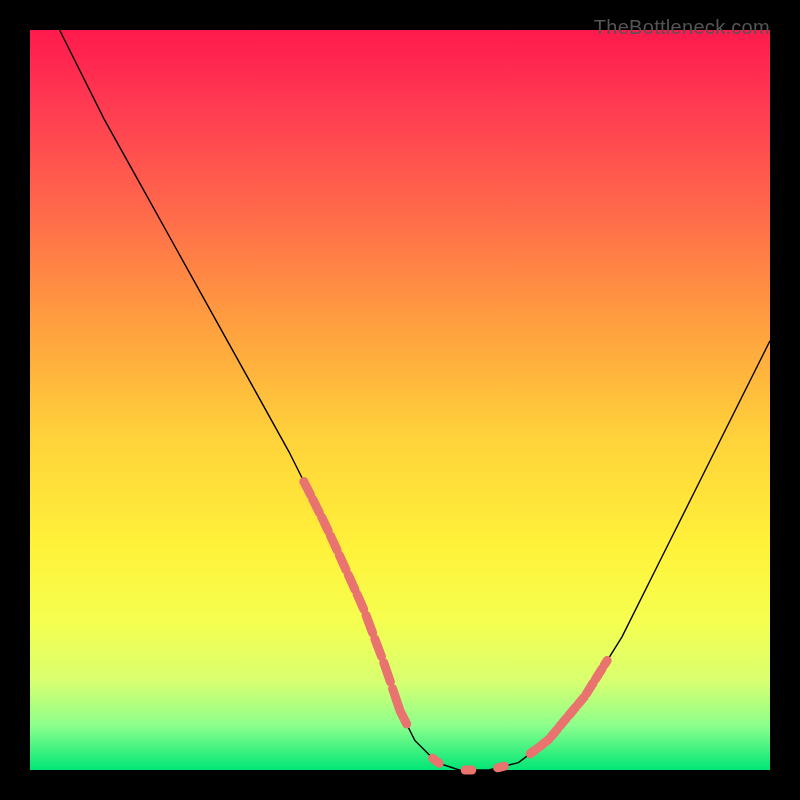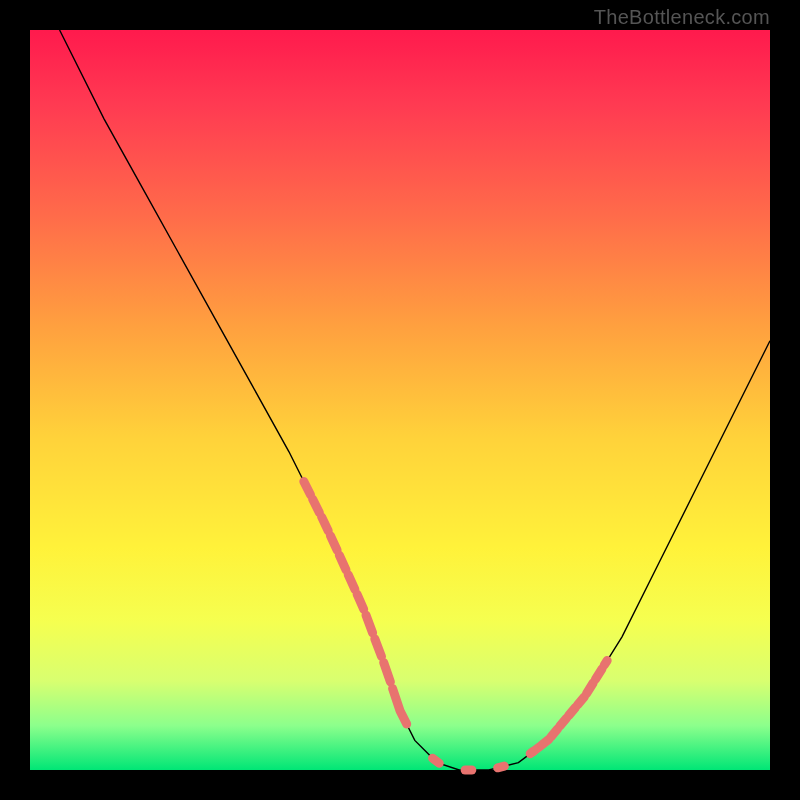--- a/index.html
+++ b/index.html
@@ -25,21 +25,21 @@
       #ffd23a 55%,
       #fff23a 70%,
       #f5ff50 80%,
       #d8ff70 88%,
       #8cff8c 94%,
       #00e676 100%
     );
   }
   .watermark {
     position: absolute;
-    top: 6px;
+    top: 16px;
     right: 30px;
     color: #555;
     font-size: 20px;
     font-weight: 500;
     letter-spacing: 0.3px;
   }
   svg {
     position: absolute;
     left: 0;
     top: 0;

